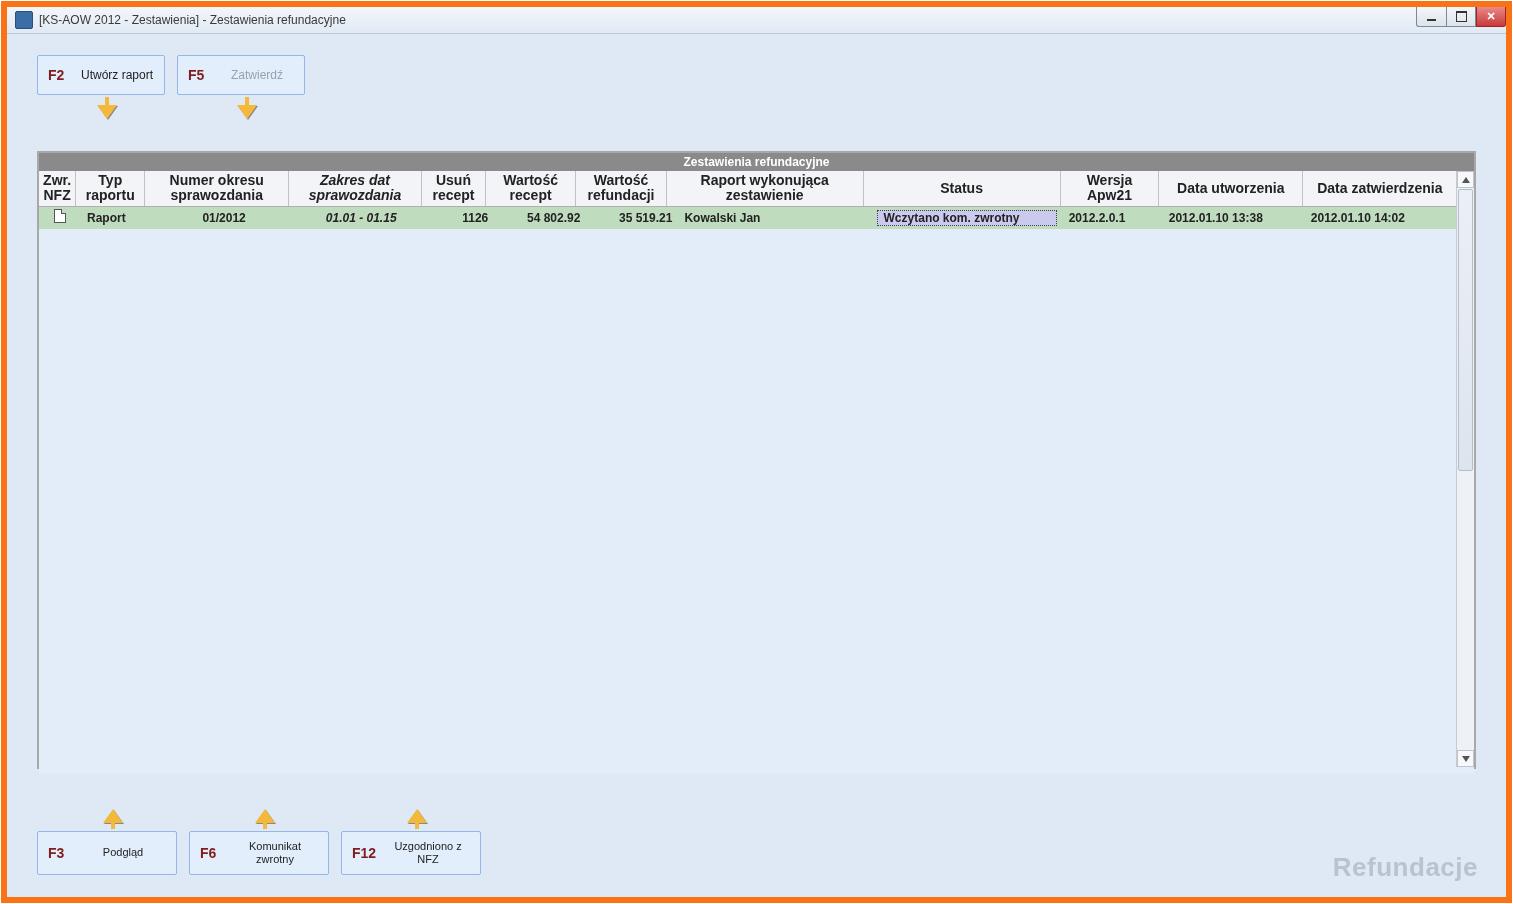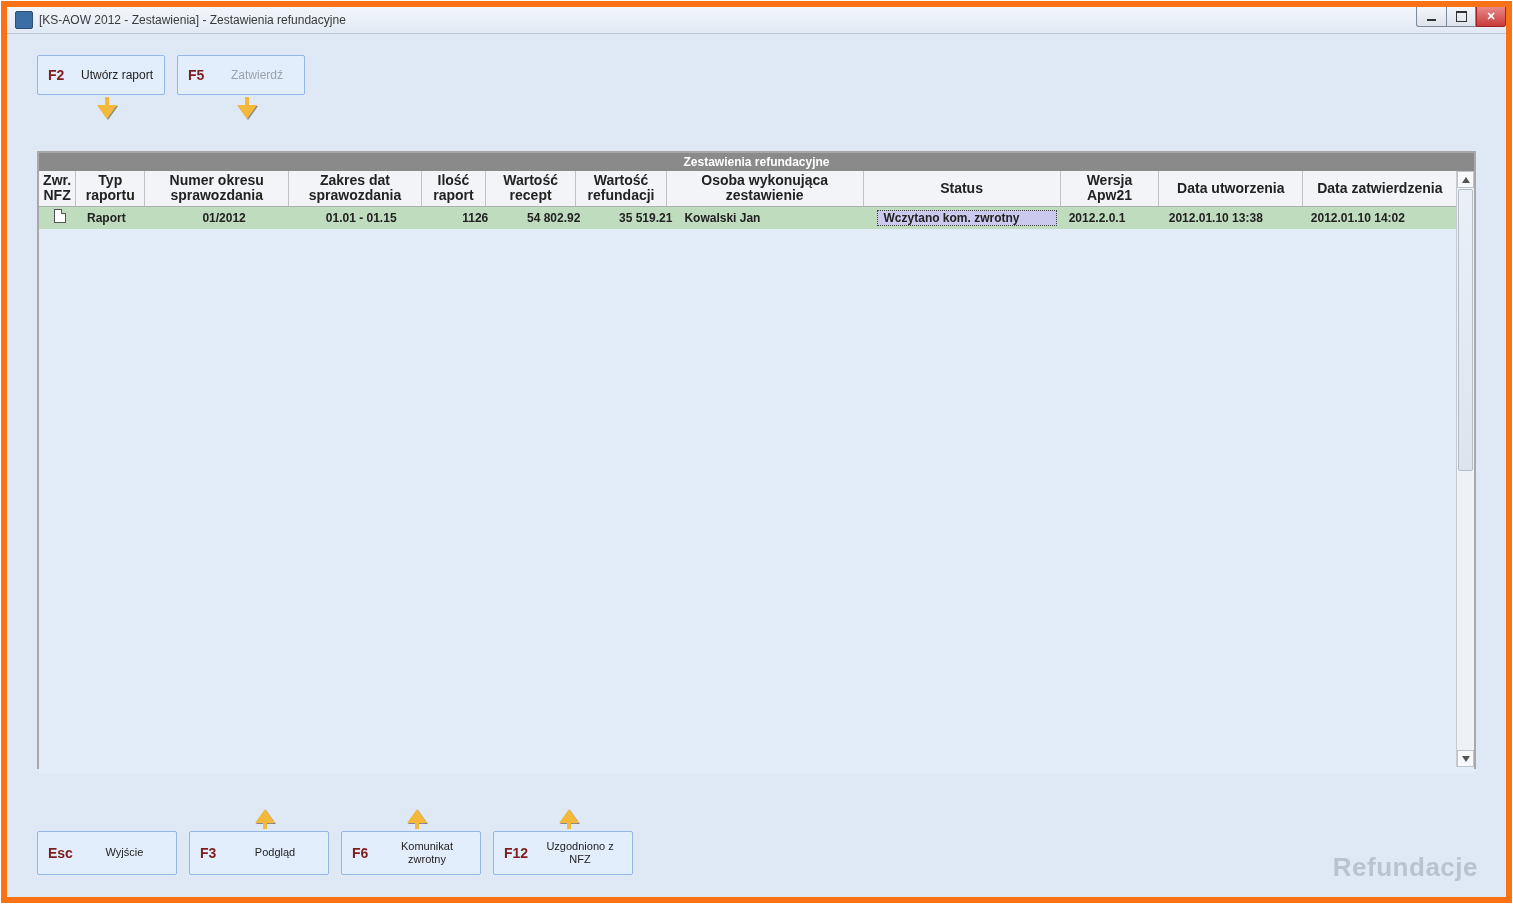--- a/index.html
+++ b/index.html
@@ -159,21 +159,21 @@
     border-right: 1px solid #c2c2c2;
     border-bottom: 1px solid #b0b0b0;
     padding: 2px 2px;
     height: 26px;
     line-height: 1.1;
   }
   
   .c0 { width: 30px; }
   .c1 { width: 60px; }
   .c2 { width: 130px; }
-  .c3 { width: 120px; }
+  .c3 { width: 120px; font-style: italic; }
   .c4 { width: 55px; }
   .c5 { width: 80px; }
   .c6 { width: 80px; }
   .c7 { width: 180px; }
   .c8 { width: 180px; }
   .c9 { width: 88px; }
   .c10 { width: 130px; }
   .c11 { width: 140px; }
 
   .grid-body {
@@ -288,24 +288,24 @@
     </div>
 
     <div class="panel">
       <div class="panel-header">Zestawienia refundacyjne</div>
 
       <div class="grid-head">
         <div class="gh c0">Zwr. NFZ</div>
         <div class="gh c1">Typ raportu</div>
         <div class="gh c2">Numer okresu sprawozdania</div>
         <div class="gh c3">Zakres dat sprawozdania</div>
-        <div class="gh c4">Ilość raport</div>
+        <div class="gh c4">Usuń recept</div>
         <div class="gh c5">Wartość recept</div>
         <div class="gh c6">Wartość refundacji</div>
-        <div class="gh c7">Osoba wykonująca zestawienie</div>
+        <div class="gh c7">Raport wykonująca zestawienie</div>
         <div class="gh c8">Status</div>
         <div class="gh c9">Wersja Apw21</div>
         <div class="gh c10">Data utworzenia</div>
         <div class="gh c11">Data zatwierdzenia</div>
       </div>
 
       <div class="grid-body">
         <div class="grid-row">
           <div class="gc c0"><span class="doc-icon"></span></div>
           <div class="gc c1 left">Raport</div>
@@ -327,27 +327,20 @@
             <div class="tri"></div>
           </div>
         <div class="sb-thumb"></div>
         <div class="sb-btn sb-dn">
             <div class="tri"></div>
           </div>
       </div>
     </div>
 
     <div class="toolbar bottom">
-      <div class="btn-col noarrow">
-        <div class="fn-btn">
-          <span class="fn-key">Esc</span>
-          <span class="fn-label">Wyjście</span>
-        </div>
-        <div class="arrow up"></div>
-      </div>
       <div class="btn-col">
         <div class="fn-btn">
           <span class="fn-key">F3</span>
           <span class="fn-label">Podgląd</span>
         </div>
         <div class="arrow up">
             <div class="stem"></div>
           </div>
       </div>
       <div class="btn-col">

